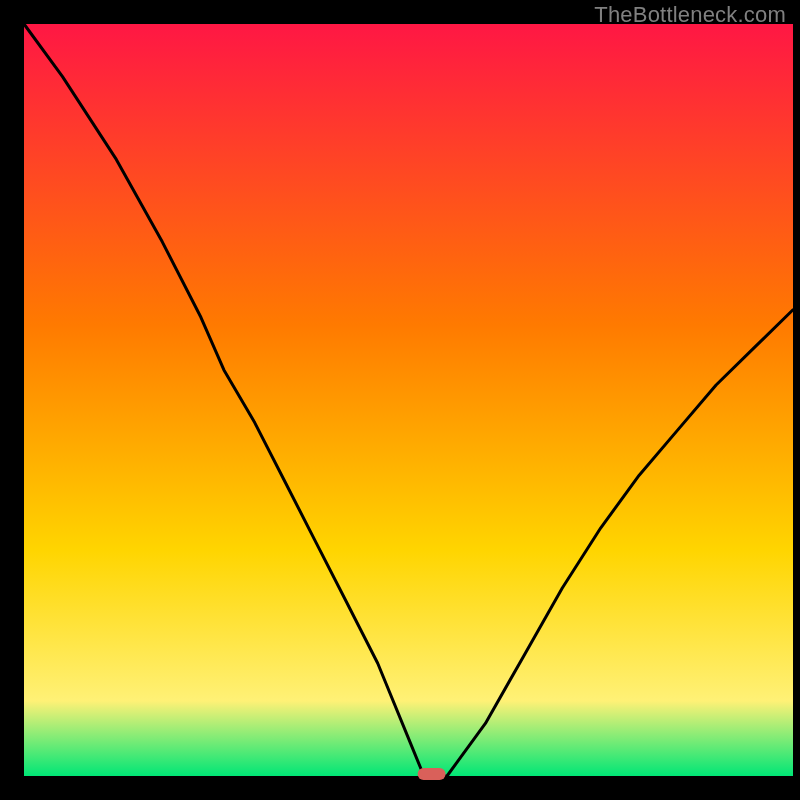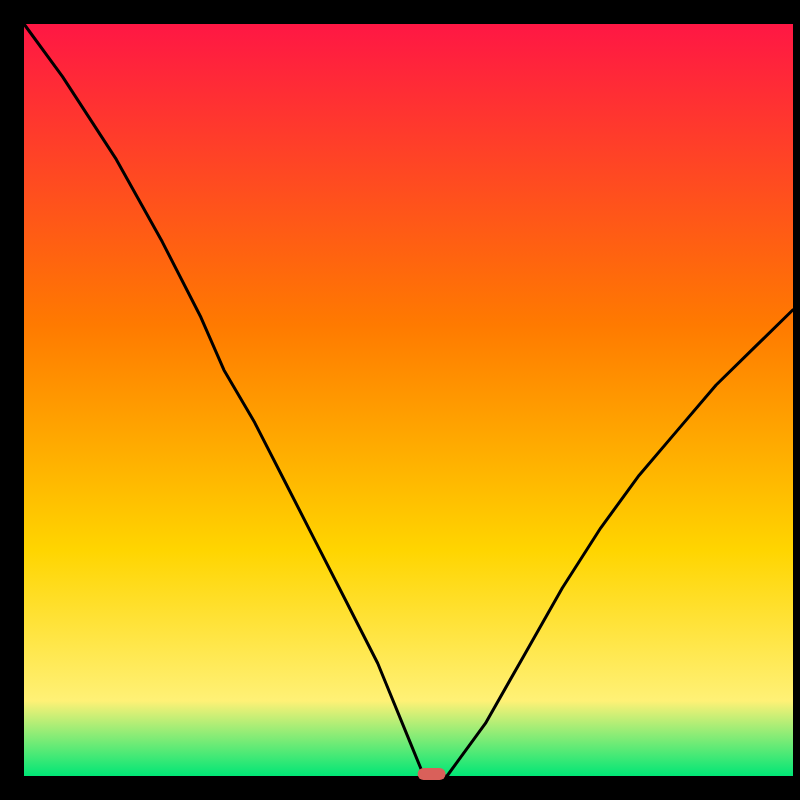--- a/index.html
+++ b/index.html
@@ -44,13 +44,14 @@
       <stop id="g2" offset="70%" stop-color="#ffd500"></stop>
       <stop id="g3" offset="90%" stop-color="#fff176"></stop>
       <stop id="g4" offset="100%" stop-color="#00e676"></stop>
     </linearGradient>
   </defs>
   <rect id="plot-rect" fill="url(#bg-grad)" x="24" y="24" width="769" height="752"></rect>
   <path id="curve" fill="none" stroke="#000" stroke-width="3" stroke-linejoin="round" stroke-linecap="round" d="M24.0 24.0 L62.5 76.6 L116.3 159.4 L162.4 242.1 L200.9 317.3 L223.9 369.9 L254.7 422.6 L285.5 482.7 L316.2 542.9 L347.0 603.0 L377.7 663.2 L408.5 738.4 L423.9 776.0 L447.0 776.0 L485.4 723.4 L523.9 655.7 L562.3 588.0 L600.8 527.8 L639.2 475.2 L677.6 430.1 L716.1 385.0 L754.5 347.4 L793.0 309.8"></path>
   <rect id="marker" rx="6" ry="6" height="12" width="28" fill="#d9605a" x="417.6" y="768.0"></rect>
 </svg>
 
+<div class="watermark">TheBottleneck.com</div>
 </div>
 
 </body></html>

